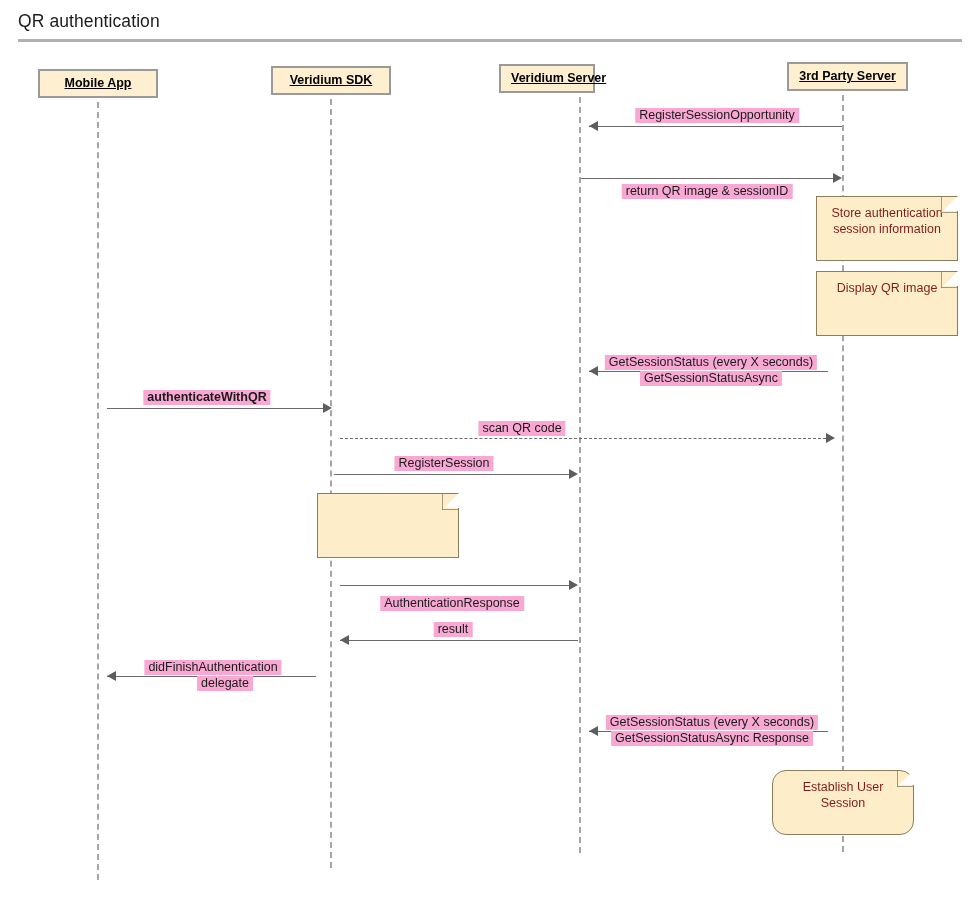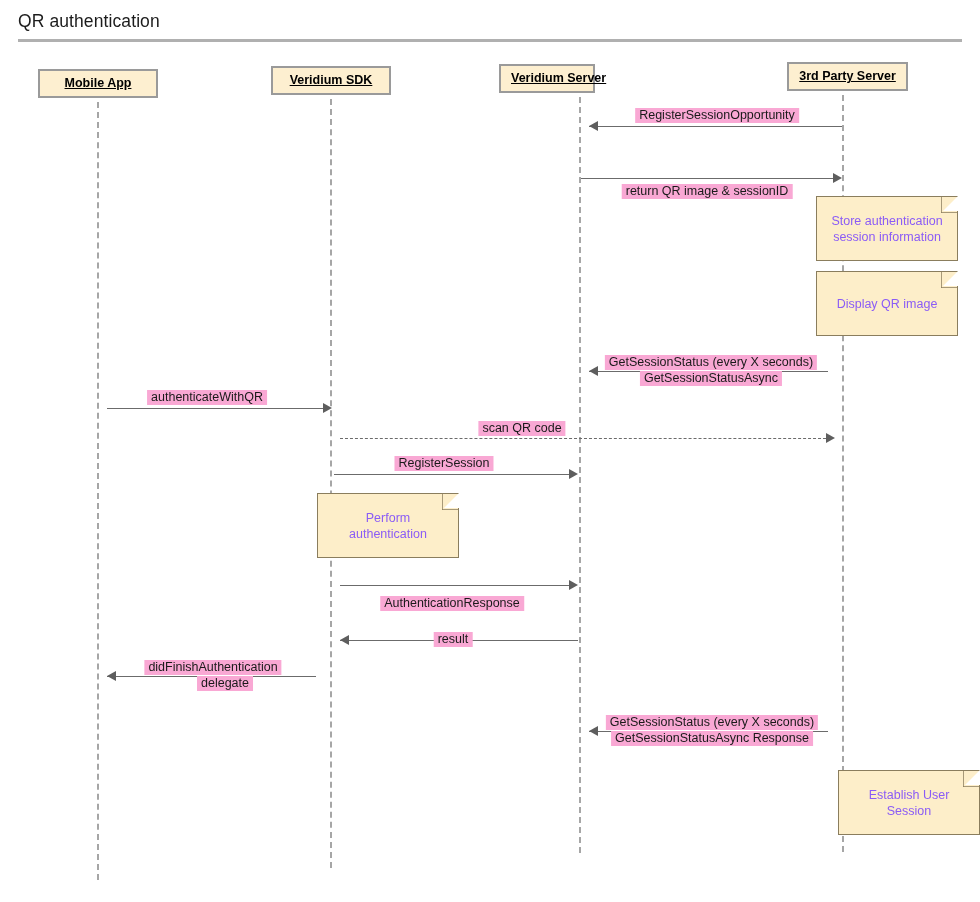--- a/index.html
+++ b/index.html
@@ -66,27 +66,26 @@
     display: inline-block;
   }
 
   
   .note {
     position: absolute;
     box-sizing: border-box;
     background: #fdeec9;
     border: 1.5px solid #8a7d5d;
     font-size: 12.5px;
-    color: #8b5cf6;
+    color: #7f1d1d;
     line-height: 16px;
     text-align: center;
     display: flex;
-    align-items: center;
     justify-content: center;
-    padding: 16px 8px;
+    padding: 8px 8px;
   }
   .note::after {
     content: "";
     position: absolute;
     top: -1px;
     right: -1px;
     width: 0;
     height: 0;
     border-style: solid;
     border-width: 0 0 15px 15px;
@@ -190,21 +189,21 @@
   <div class="msg" style="left:589px; top:371px; width:239px;">
     <div class="msg-line" style="width:239px;"></div>
     <div class="arrowhead left" style="left:0px; top:-5px;"></div>
     <div class="msg-label" style="left:122px; top:-16px;">GetSessionStatus (every X seconds)</div>
     <div class="msg-label" style="left:122px; top:0px;">GetSessionStatusAsync</div>
   </div>
 
   <div class="msg" style="left:107px; top:408px; width:216px;">
     <div class="msg-line" style="width:216px;"></div>
     <div class="arrowhead right" style="left:216px; top:-5px;"></div>
-    <div class="msg-label" style="left:100px; top:-18px;">authenticateWithQR</div>
+    <div class="msg-label" style="left:100px; top:-18px;font-weight:bold;">authenticateWithQR</div>
   </div>
 
   <div class="msg" style="left:340px; top:438px; width:486px;">
     <div class="msg-line dashed" style="width:486px;"></div>
     <div class="arrowhead open-right" style="left:486px; top:-5px;"></div>
     <div class="msg-label" style="left:175px; top:-17px;margin-left:7px;">scan QR code</div>
   </div>
 
   <div class="msg" style="left:334px; top:474px; width:235px;">
     <div class="msg-line" style="width:235px;"></div>
@@ -214,21 +213,21 @@
 
   <div class="msg" style="left:340px; top:585px; width:229px;">
     <div class="msg-line" style="width:229px;"></div>
     <div class="arrowhead right" style="left:229px; top:-5px;"></div>
     <div class="msg-label" style="left:112px; top:-18px;margin-top:29px;">AuthenticationResponse</div>
   </div>
 
   <div class="msg" style="left:340px; top:640px; width:238px;">
     <div class="msg-line" style="width:238px;"></div>
     <div class="arrowhead left" style="left:0px; top:-5px;"></div>
-    <div class="msg-label" style="left:113px; top:-18px;margin-top:10px;">result</div>
+    <div class="msg-label" style="left:113px; top:-18px;">result</div>
   </div>
 
   <div class="msg" style="left:107px; top:676px; width:209px;">
     <div class="msg-line" style="width:209px;"></div>
     <div class="arrowhead left" style="left:0px; top:-5px;"></div>
     <div class="msg-label" style="left:106px; top:-16px;">didFinishAuthentication</div>
     <div class="msg-label" style="left:118px; top:0px;">delegate</div>
   </div>
 
   <div class="msg" style="left:589px; top:731px; width:239px;">
@@ -253,30 +252,27 @@
     <div>
       <div>Display QR image</div>
     </div>
     <svg class="note-fold" viewBox="0 0 16 16">
       <polygon points="0,0 16,16 0,16" fill="#fdeec9" stroke="none"></polygon>
       <polyline points="0,0 0,16 16,16" fill="none" stroke="#8a7d5d" stroke-width="1.5"></polyline>
     </svg>
   </div>
 
   <div class="note" style="left:317px; top:493px; width:142px; height:65px;">
-    <div>
-      <div>Perform authentication</div>
-    </div>
-    <svg class="note-fold" viewBox="0 0 16 16">
-      <polygon points="0,0 16,16 0,16" fill="#fdeec9" stroke="none"></polygon>
-      <polyline points="0,0 0,16 16,16" fill="none" stroke="#8a7d5d" stroke-width="1.5"></polyline>
-    </svg>
-  </div>
-
-  <div class="note" style="left:838px; top:770px; width:142px; height:65px;">
+    <svg class="note-fold" viewBox="0 0 16 16">
+      <polygon points="0,0 16,16 0,16" fill="#fdeec9" stroke="none"></polygon>
+      <polyline points="0,0 0,16 16,16" fill="none" stroke="#8a7d5d" stroke-width="1.5"></polyline>
+    </svg>
+  </div>
+
+  <div class="note" style="left:772px; top:770px; width:142px; height:65px;border-radius:14px;">
     <div>
       <div>Establish User Session</div>
     </div>
     <svg class="note-fold" viewBox="0 0 16 16">
       <polygon points="0,0 16,16 0,16" fill="#fdeec9" stroke="none"></polygon>
       <polyline points="0,0 0,16 16,16" fill="none" stroke="#8a7d5d" stroke-width="1.5"></polyline>
     </svg>
   </div>
 
 </div>

